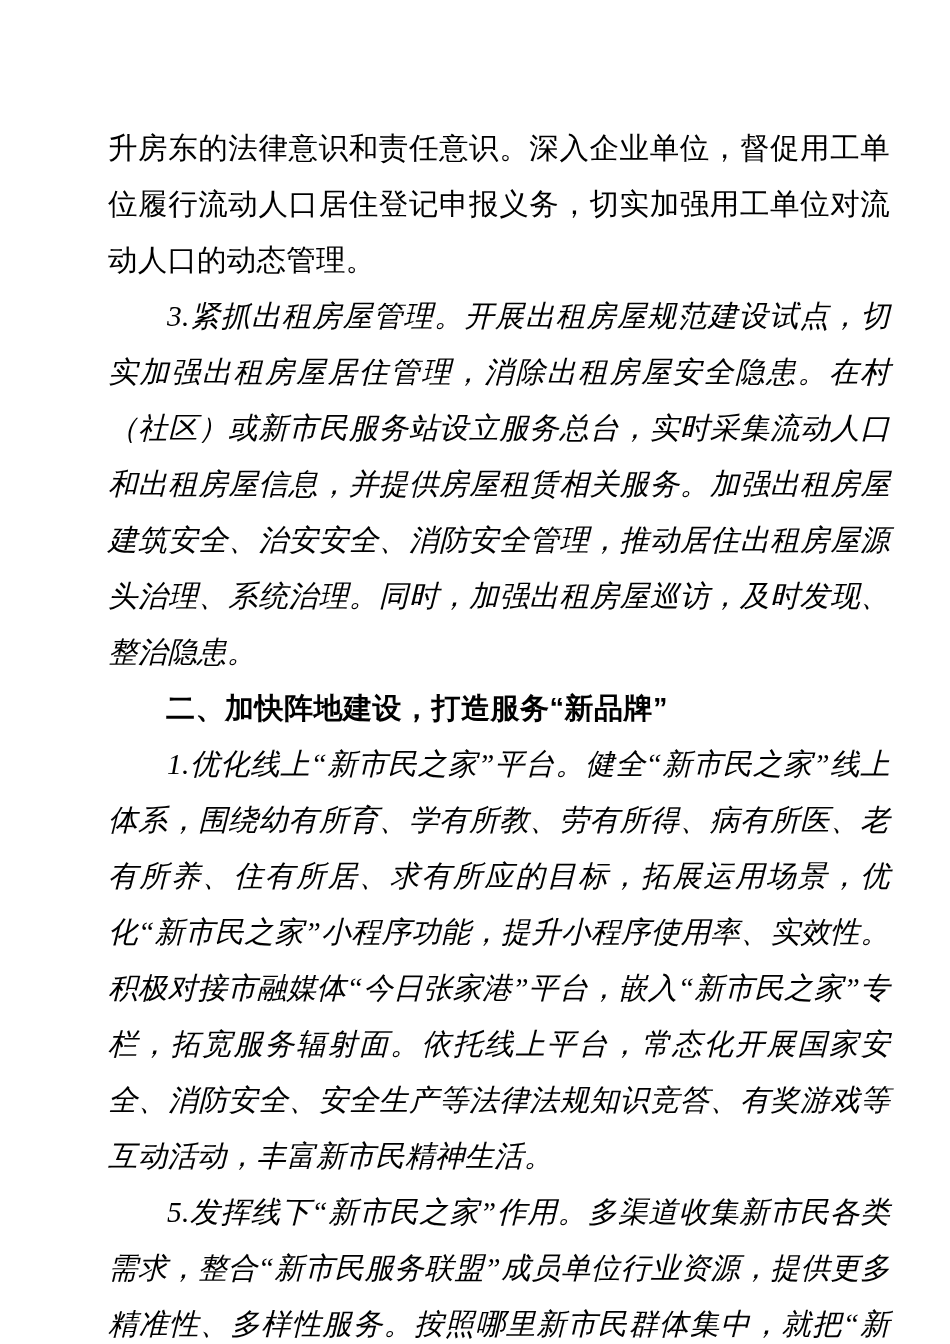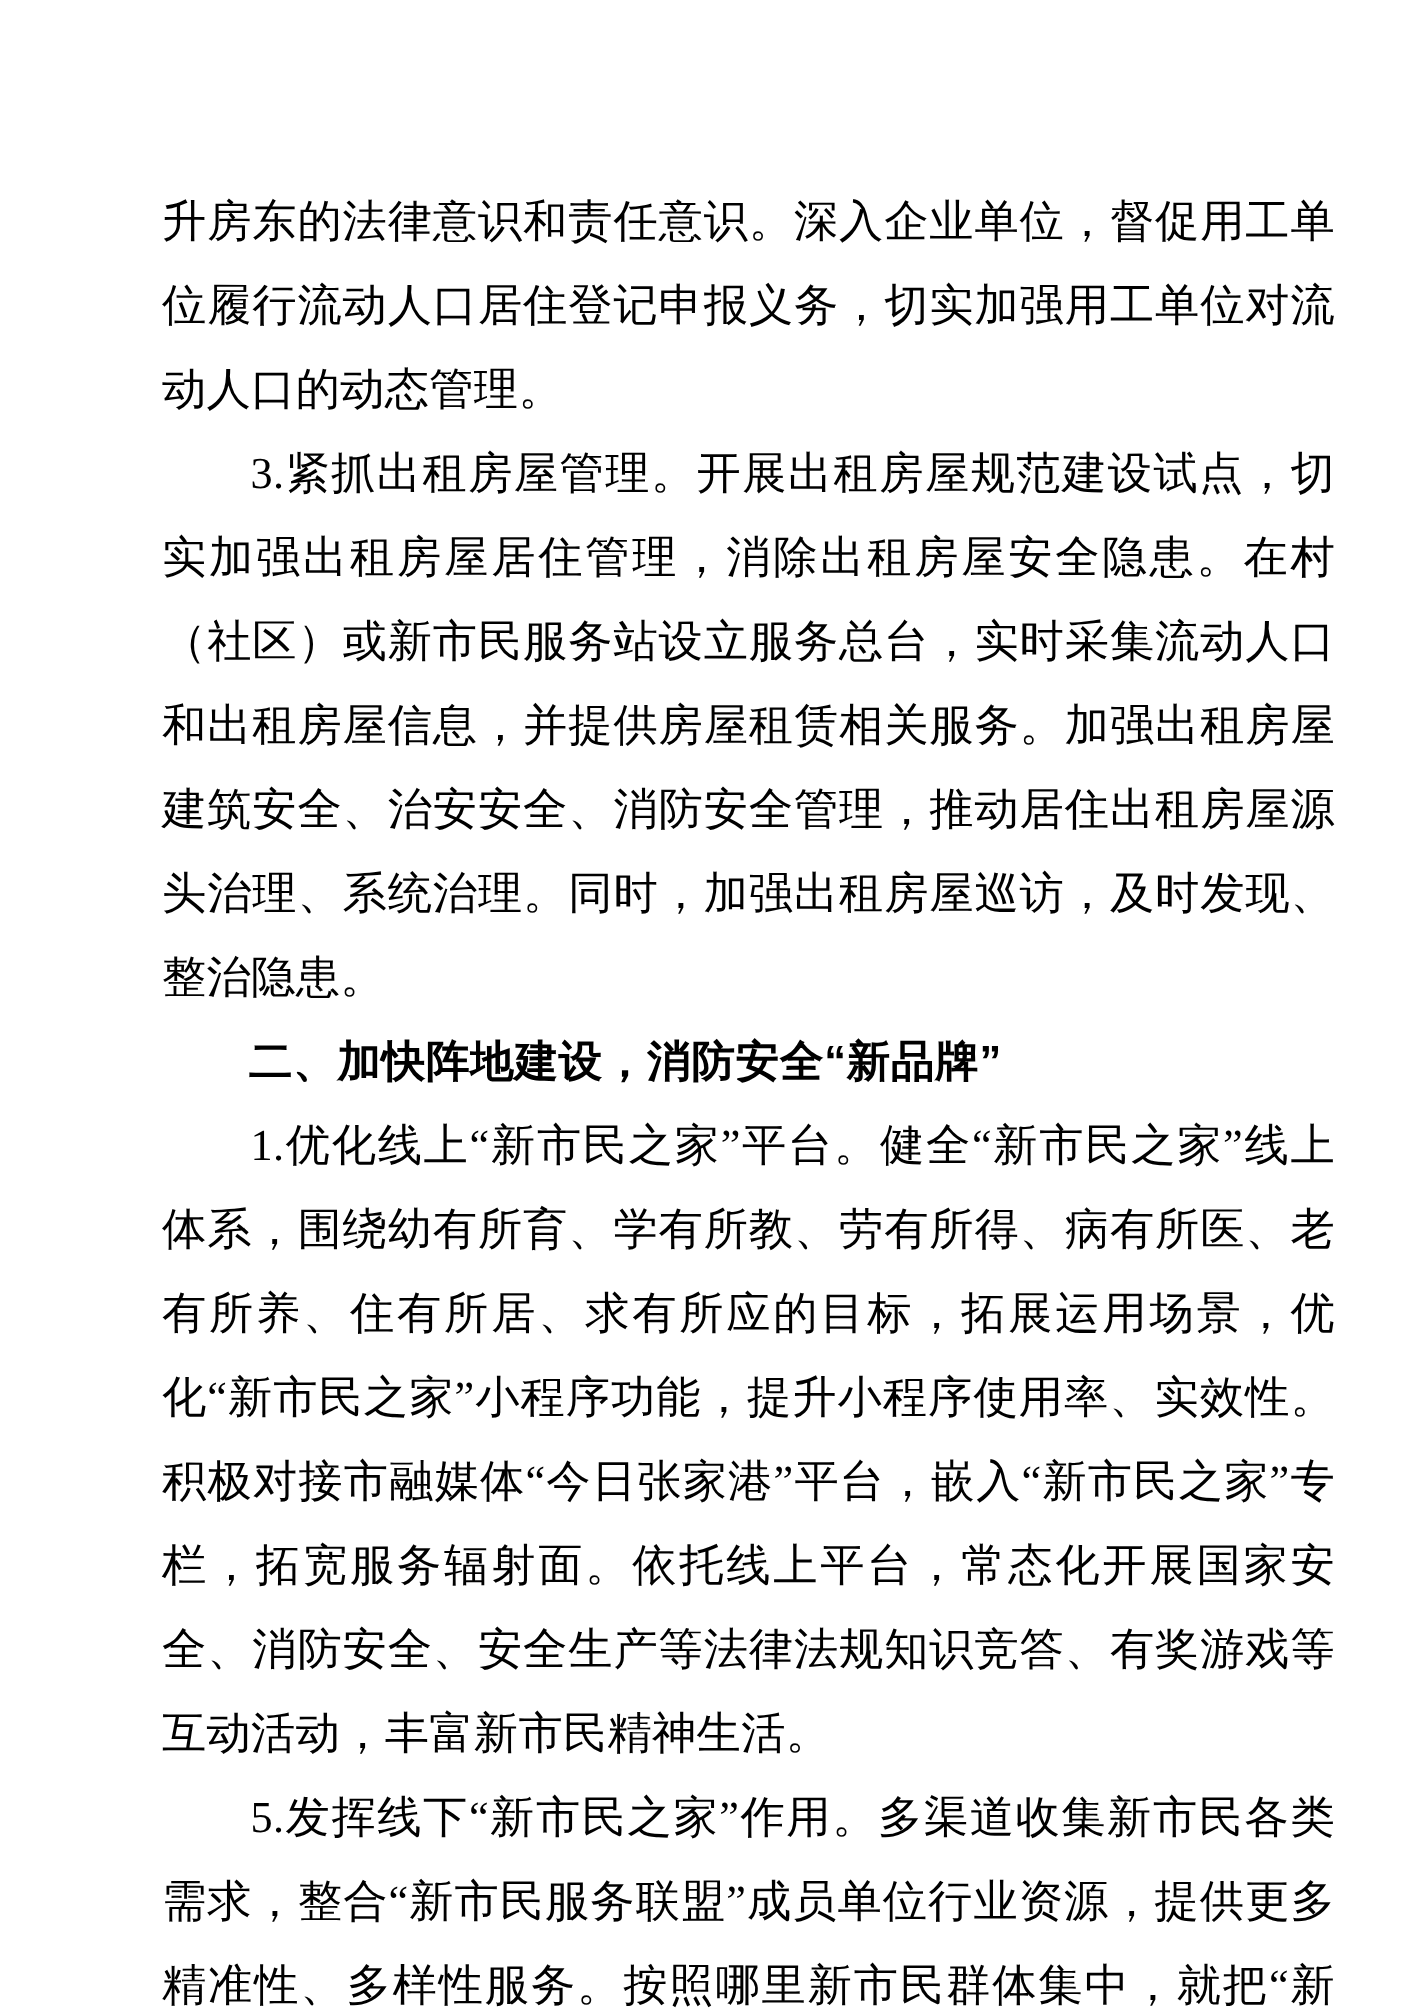--- a/index.html
+++ b/index.html
@@ -28,40 +28,41 @@
     text-justify: inter-ideograph;
     letter-spacing: 0.2px;
   }
   .para {
     margin: 0;
     text-indent: 0;
     white-space: normal;
   }
   .para-indent {
     text-indent: 2em;
+    font-style: italic;
   }
   .heading {
     margin: 0;
     text-indent: 2em;
     font-weight: bold;
     font-family: "Liberation Sans", "DejaVu Sans", sans-serif;
     font-size: 29px;
     letter-spacing: 0.5px;
   }
 </style>
 </head>
 <body>
 
 <div class="page">
   <div class="doc-body">
 
     <p class="para">升房东的法律意识和责任意识。深入企业单位，督促用工单位履行流动人口居住登记申报义务，切实加强用工单位对流动人口的动态管理。</p>
 
     <p class="para para-indent">3.紧抓出租房屋管理。开展出租房屋规范建设试点，切实加强出租房屋居住管理，消除出租房屋安全隐患。在村（社区）或新市民服务站设立服务总台，实时采集流动人口和出租房屋信息，并提供房屋租赁相关服务。加强出租房屋建筑安全、治安安全、消防安全管理，推动居住出租房屋源头治理、系统治理。同时，加强出租房屋巡访，及时发现、整治隐患。</p>
 
-    <p class="heading">二、加快阵地建设，消防安全“新品牌”</p>
+    <p class="heading">二、加快阵地建设，打造服务“新品牌”</p>
 
     <p class="para para-indent">1.优化线上“新市民之家”平台。健全“新市民之家”线上体系，围绕幼有所育、学有所教、劳有所得、病有所医、老有所养、住有所居、求有所应的目标，拓展运用场景，优化“新市民之家”小程序功能，提升小程序使用率、实效性。积极对接市融媒体“今日张家港”平台，嵌入“新市民之家”专栏，拓宽服务辐射面。依托线上平台，常态化开展国家安全、消防安全、安全生产等法律法规知识竞答、有奖游戏等互动活动，丰富新市民精神生活。</p>
 
     <p class="para para-indent">5.发挥线下“新市民之家”作用。多渠道收集新市民各类需求，整合“新市民服务联盟”成员单位行业资源，提供更多精准性、多样性服务。按照哪里新市民群体集中，就把“新市民之家”建到哪里的目标，持续推进“新市民之家”“新市民微家”建设，不断延伸服务触角。完善“x+x+N”的服务体系，</p>
 
   </div>
 </div>
 
 </body></html>

